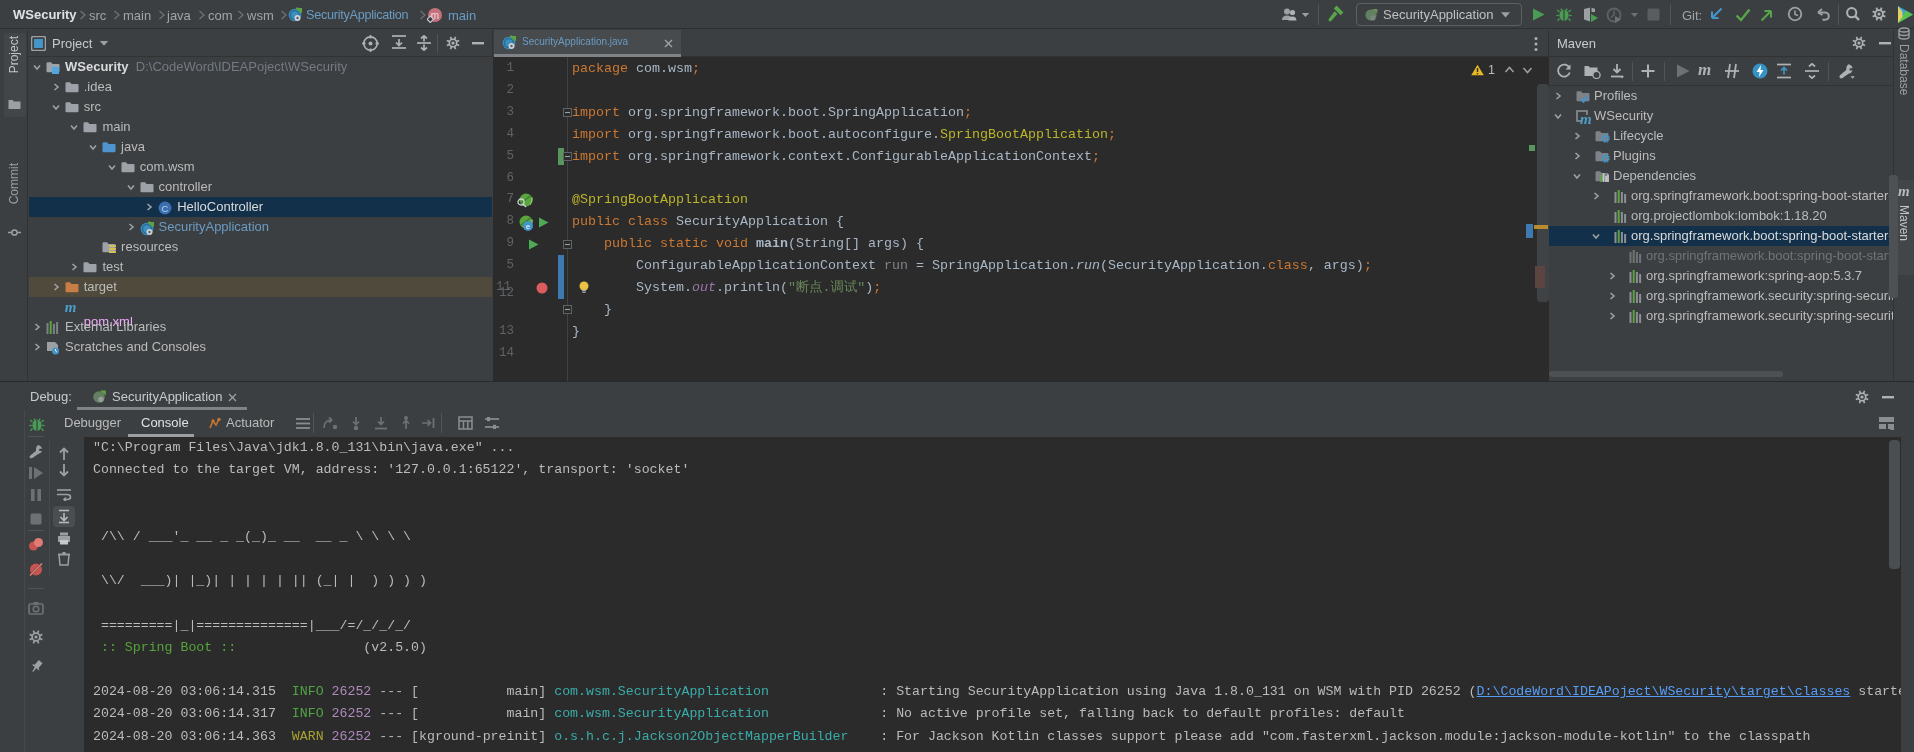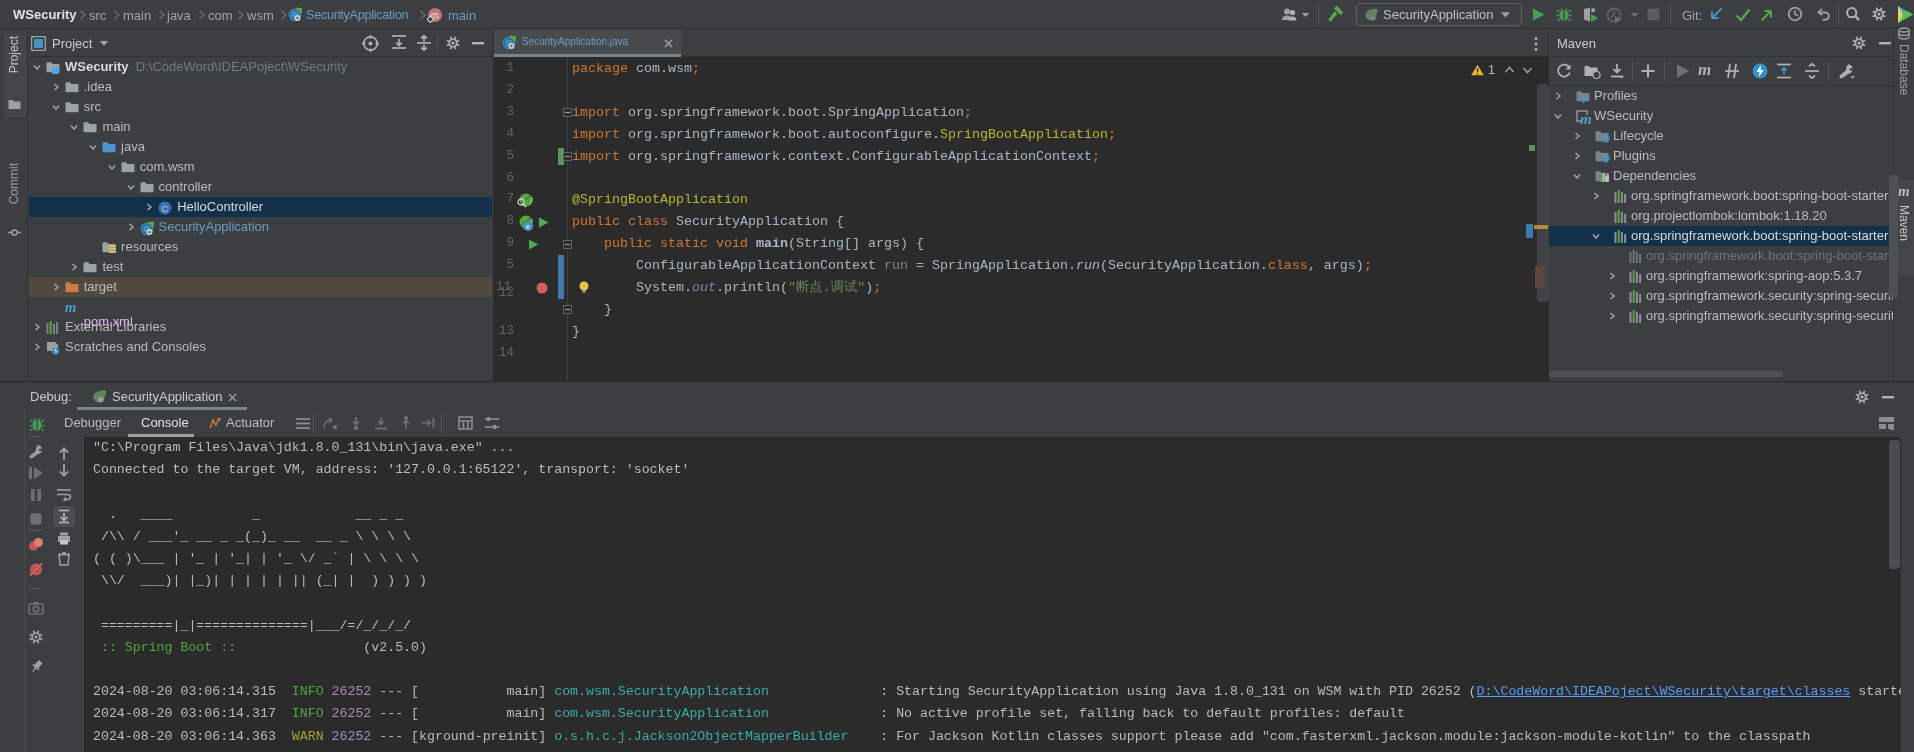--- a/index.html
+++ b/index.html
@@ -853,23 +853,21 @@
     <rect x="4" y="9" width="8" height="4.5" fill="#c6c9cb"></rect>
   </svg>
 <svg class="a" style="left:57px;top:551px;" width="14" height="15" viewBox="0 0 14 15">
     <path d="M2 3.5 L12 3.5 L11 14 L3 14 Z" fill="none" stroke="#9da0a3" stroke-width="1.5"></path>
     <line x1="1" y1="3.5" x2="13" y2="3.5" stroke="#9da0a3" stroke-width="1.5"></line>
     <rect x="5.5" y="1" width="3" height="2" fill="#9da0a3"></rect>
   </svg>
 <div class="a" style="left:84px;top:437px;width:1817px;height:315px;overflow:hidden" id="cons">
 <div class="a mono" style="left:9px;top:0px;height:22.2px;line-height:22.2px;font-size:13.25px;color:#bbbbbb">"C:\Program&nbsp;Files\Java\jdk1.8.0_131\bin\java.exe"&nbsp;...</div>
 <div class="a mono" style="left:9px;top:22.2px;height:22.2px;line-height:22.2px;font-size:13.25px;color:#bbbbbb">Connected&nbsp;to&nbsp;the&nbsp;target&nbsp;VM,&nbsp;address:&nbsp;'127.0.0.1:65122',&nbsp;transport:&nbsp;'socket'</div>
-<div class="a mono" style="left:9px;top:66.6px;height:22.2px;line-height:22.2px;font-size:13.25px;color:#bbbbbb">&nbsp;&nbsp;.&nbsp;&nbsp;&nbsp;____&nbsp;&nbsp;&nbsp;&nbsp;&nbsp;&nbsp;&nbsp;&nbsp;&nbsp;&nbsp;_&nbsp;&nbsp;&nbsp;&nbsp;&nbsp;&nbsp;&nbsp;&nbsp;&nbsp;&nbsp;&nbsp;&nbsp;__&nbsp;_&nbsp;_</div>
 <div class="a mono" style="left:9px;top:88.8px;height:22.2px;line-height:22.2px;font-size:13.25px;color:#bbbbbb">&nbsp;/\\&nbsp;/&nbsp;___'_&nbsp;__&nbsp;_&nbsp;_(_)_&nbsp;__&nbsp;&nbsp;__&nbsp;_&nbsp;\&nbsp;\&nbsp;\&nbsp;\</div>
-<div class="a mono" style="left:9px;top:111px;height:22.2px;line-height:22.2px;font-size:13.25px;color:#bbbbbb">(&nbsp;(&nbsp;)\___&nbsp;|&nbsp;'_&nbsp;|&nbsp;'_|&nbsp;|&nbsp;'_&nbsp;\/&nbsp;_`&nbsp;|&nbsp;\&nbsp;\&nbsp;\&nbsp;\</div>
 <div class="a mono" style="left:9px;top:133.2px;height:22.2px;line-height:22.2px;font-size:13.25px;color:#bbbbbb">&nbsp;\\/&nbsp;&nbsp;___)|&nbsp;|_)|&nbsp;|&nbsp;|&nbsp;|&nbsp;|&nbsp;||&nbsp;(_|&nbsp;|&nbsp;&nbsp;)&nbsp;)&nbsp;)&nbsp;)</div>
 <div class="a mono" style="left:9px;top:177.6px;height:22.2px;line-height:22.2px;font-size:13.25px;color:#bbbbbb">&nbsp;=========|_|==============|___/=/_/_/_/</div>
 <div class="a mono" style="left:9px;top:199.8px;height:22.2px;line-height:22.2px;font-size:13.25px;color:#bbbbbb"><span style="color:#55a43c">&nbsp;::&nbsp;Spring&nbsp;Boot&nbsp;::</span>&nbsp;&nbsp;&nbsp;&nbsp;&nbsp;&nbsp;&nbsp;&nbsp;&nbsp;&nbsp;&nbsp;&nbsp;&nbsp;&nbsp;&nbsp;&nbsp;(v2.5.0)</div>
 <div class="a mono" style="left:9px;top:244.2px;height:22.2px;line-height:22.2px;font-size:13.25px;color:#bbbbbb">2024-08-20&nbsp;03:06:14.315&nbsp;&nbsp;<span style="color:#4fa343">INFO</span>&nbsp;<span style="color:#ae8abe">26252</span>&nbsp;---&nbsp;[&nbsp;&nbsp;&nbsp;&nbsp;&nbsp;&nbsp;&nbsp;&nbsp;&nbsp;&nbsp;&nbsp;main]&nbsp;<span style="color:#3aaca9">com.wsm.SecurityApplication</span>&nbsp;&nbsp;&nbsp;&nbsp;&nbsp;&nbsp;&nbsp;&nbsp;&nbsp;&nbsp;&nbsp;&nbsp;&nbsp;&nbsp;:&nbsp;Starting&nbsp;SecurityApplication&nbsp;using&nbsp;Java&nbsp;1.8.0_131&nbsp;on&nbsp;WSM&nbsp;with&nbsp;PID&nbsp;26252&nbsp;(<span style="color:#589df6;text-decoration:underline">D:\CodeWord\IDEAPoject\WSecurity\target\classes</span>&nbsp;started&nbsp;by&nbsp;WSM&nbsp;in&nbsp;D:\CodeWord\IDEAPoject\WSecurity)</div>
 <div class="a mono" style="left:9px;top:266.4px;height:22.2px;line-height:22.2px;font-size:13.25px;color:#bbbbbb">2024-08-20&nbsp;03:06:14.317&nbsp;&nbsp;<span style="color:#4fa343">INFO</span>&nbsp;<span style="color:#ae8abe">26252</span>&nbsp;---&nbsp;[&nbsp;&nbsp;&nbsp;&nbsp;&nbsp;&nbsp;&nbsp;&nbsp;&nbsp;&nbsp;&nbsp;main]&nbsp;<span style="color:#3aaca9">com.wsm.SecurityApplication</span>&nbsp;&nbsp;&nbsp;&nbsp;&nbsp;&nbsp;&nbsp;&nbsp;&nbsp;&nbsp;&nbsp;&nbsp;&nbsp;&nbsp;:&nbsp;No&nbsp;active&nbsp;profile&nbsp;set,&nbsp;falling&nbsp;back&nbsp;to&nbsp;default&nbsp;profiles:&nbsp;default</div>
 <div class="a mono" style="left:9px;top:288.6px;height:22.2px;line-height:22.2px;font-size:13.25px;color:#bbbbbb">2024-08-20&nbsp;03:06:14.363&nbsp;&nbsp;<span style="color:#a8a032">WARN</span>&nbsp;<span style="color:#ae8abe">26252</span>&nbsp;---&nbsp;[kground-preinit]&nbsp;<span style="color:#3aaca9">o.s.h.c.j.Jackson2ObjectMapperBuilder</span>&nbsp;&nbsp;&nbsp;&nbsp;:&nbsp;For&nbsp;Jackson&nbsp;Kotlin&nbsp;classes&nbsp;support&nbsp;please&nbsp;add&nbsp;"com.fasterxml.jackson.module:jackson-module-kotlin"&nbsp;to&nbsp;the&nbsp;classpath</div>
 <div class="a mono" style="left:9px;top:310.8px;height:22.2px;line-height:22.2px;font-size:13.25px;color:#bbbbbb">2024-08-20&nbsp;03:06:15.473&nbsp;&nbsp;<span style="color:#4fa343">INFO</span>&nbsp;<span style="color:#ae8abe">26252</span>&nbsp;---&nbsp;[&nbsp;&nbsp;&nbsp;&nbsp;&nbsp;&nbsp;&nbsp;&nbsp;&nbsp;&nbsp;&nbsp;main]&nbsp;<span style="color:#3aaca9">o.s.b.w.embedded.tomcat.TomcatWebServer</span>&nbsp;&nbsp;:&nbsp;Tomcat&nbsp;initialized&nbsp;with&nbsp;port(s):&nbsp;8080&nbsp;(http)</div>
 </div>
 <div class="a" style="left:1889px;top:440px;width:11px;height:129px;background:#4b4e50;border-radius:4px"></div>
 </body></html>

